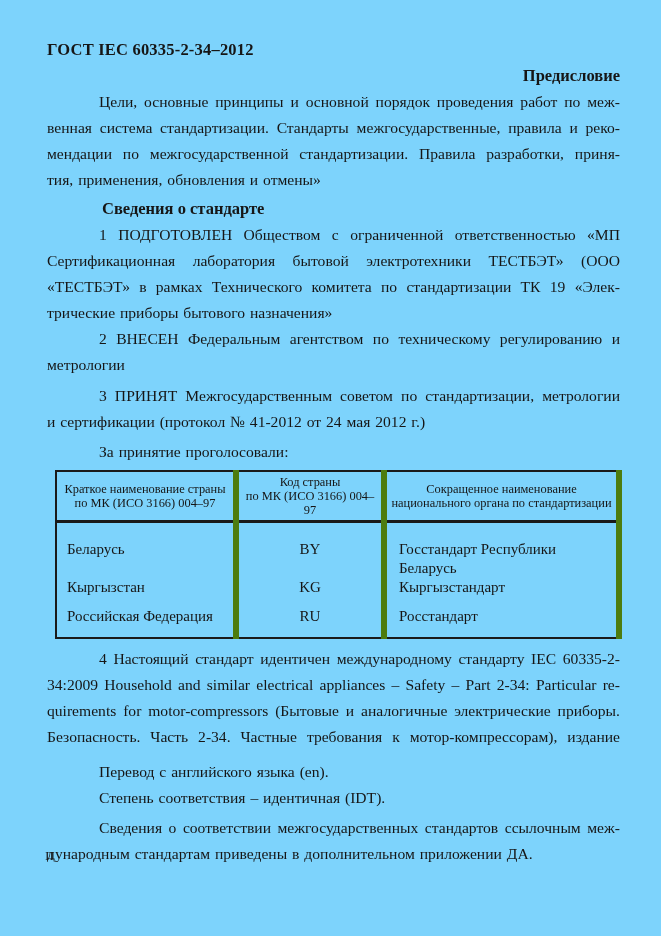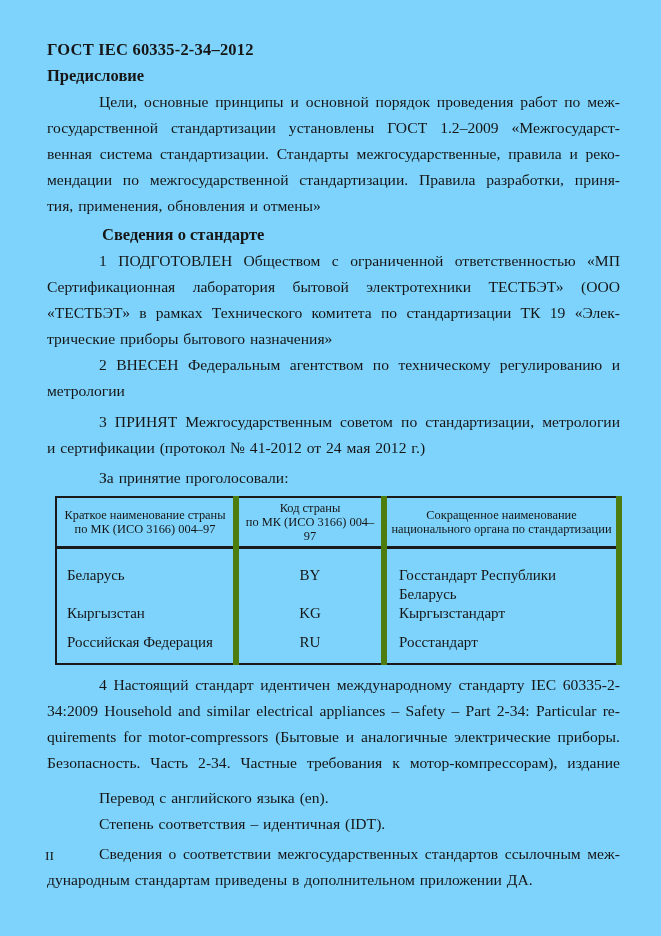--- a/index.html
+++ b/index.html
@@ -19,21 +19,21 @@
     top: 37px;
     width: 573px;
   }
   .doc-header {
     font-weight: bold;
     font-size: 16.5px;
     line-height: 26px;
     letter-spacing: 0.2px;
   }
   .title-center {
-    text-align: left;
+    text-align: right;
     font-weight: bold;
     font-size: 16.5px;
     line-height: 26px;
   }
   .section-heading {
     font-weight: bold;
     font-size: 16.5px;
     line-height: 26px;
     margin-left: 55px;
     margin-top: 3px;
@@ -99,21 +99,20 @@
 
 <div class="page">
   <div class="content">
 
     <div class="doc-header">ГОСТ IEC 60335-2-34–2012</div>
 
     <div class="title-center">Предисловие</div>
 
     <div class="para">
       <div class="ln jl ind">Цели, основные принципы  и основной порядок проведения работ по меж-</div>
-      <div class="ln jl">государственной стандартизации установлены ГОСТ 1.2–2009 «Межгосударст-</div>
       <div class="ln jl">венная система стандартизации. Стандарты межгосударственные, правила и реко-</div>
       <div class="ln jl">мендации по межгосударственной стандартизации. Правила разработки, приня-</div>
       <div class="ln">тия, применения, обновления и отмены»</div>
     </div>
 
     <div class="section-heading">Сведения о стандарте</div>
 
     <div class="para">
       <div class="ln jl ind">1  ПОДГОТОВЛЕН  Обществом с ограниченной ответственностью «МП</div>
       <div class="ln jl">Сертификационная лаборатория бытовой электротехники ТЕСТБЭТ» (ООО</div>

